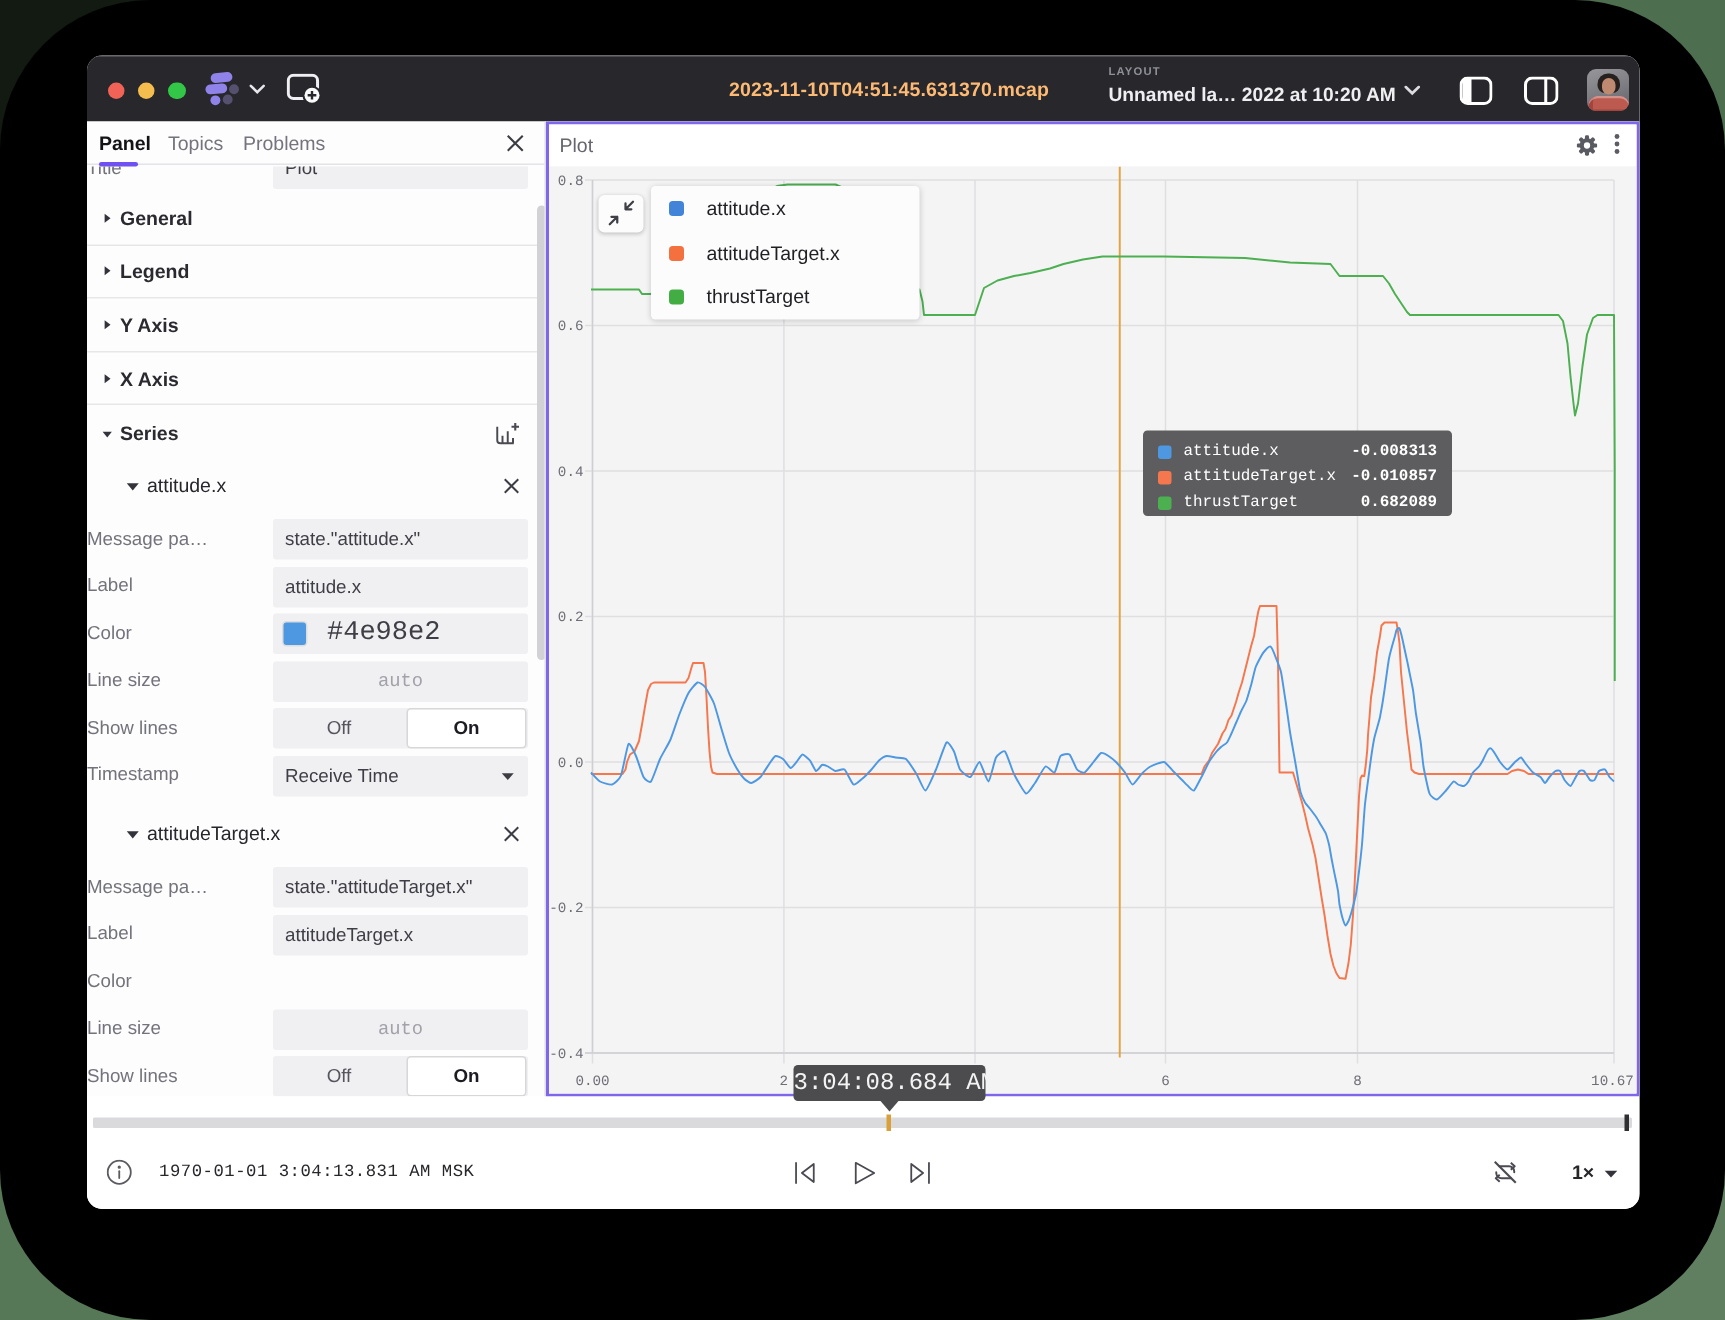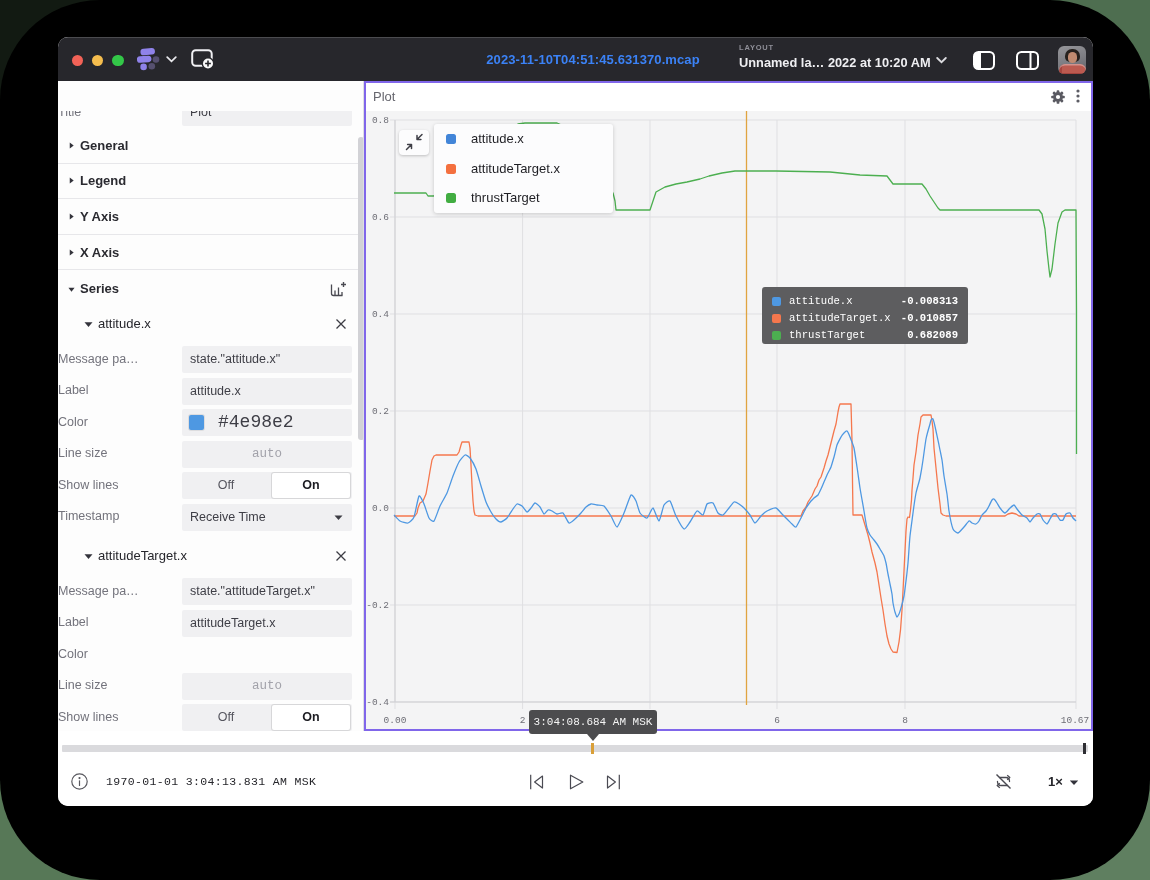--- a/index.html
+++ b/index.html
@@ -6,21 +6,21 @@
 body{font-family:"Liberation Sans",sans-serif;background:#000;position:relative}
 .mono{font-family:"Liberation Mono",monospace}
 #desk{position:absolute;inset:0;background:#000}
 .cnr{position:absolute;width:150px;height:150px}
 
 #shadow{position:absolute;inset:0;background:#000;border-radius:100px}
 #win{position:absolute;left:58px;top:37px;width:1035px;height:769px;border-radius:10px;background:#fff;overflow:hidden;box-shadow:0 0 0 1px rgba(0,0,0,.9)}
 
 #tbar{position:absolute;left:0;top:0;width:100%;height:44px;background:#27272c;box-shadow:inset 0 1px 0 rgba(255,255,255,.17)}
 .tl{position:absolute;top:17.5px;width:11.5px;height:11.5px;border-radius:50%}
-#tbar .t-title{position:absolute;top:0;left:428px;width:214px;height:44px;line-height:46px;color:#3b82f6;font-size:13px;font-weight:700;text-align:center;letter-spacing:.1px}
+#tbar .t-title{position:absolute;top:0;left:428px;width:214px;height:44px;line-height:46px;color:#fdba74;font-size:13px;font-weight:700;letter-spacing:.1px}
 #layoutbx{position:absolute;left:681px;top:6px;color:#fff}
 #layoutbx .lab{font-size:7.5px;font-weight:700;letter-spacing:.8px;color:#8f8f98}
 #layoutbx .val{font-size:12.8px;font-weight:700;color:#efeff2;margin-top:3px}
 .sideic{position:absolute;top:14px}
 #avatar{position:absolute;left:1000px;top:9px;width:28px;height:28px;border-radius:6px;overflow:hidden;background:linear-gradient(160deg,#97979b 0%,#7b7b81 55%,#606068 100%)}
 #avatar .hair{position:absolute;left:6.5px;top:2.5px;width:15px;height:13px;border-radius:7px 7px 5px 5px;background:#26211e}
 #avatar .face{position:absolute;left:9.5px;top:5.5px;width:9px;height:11px;border-radius:4.5px;background:#c08a70}
 #avatar .shirt{position:absolute;left:0.5px;top:17.5px;width:27px;height:11px;border-radius:6px 6px 0 0;background:#bc5a50;box-shadow:inset 0 1.5px 0 rgba(255,255,255,.35), inset 3px -2px 0 rgba(120,30,30,.35)}
 
 #side{position:absolute;left:0;top:44px;width:306px;bottom:75px;background:#fdfdfd;border-right:1px solid #dedee2;overflow:hidden}
@@ -44,21 +44,21 @@
 #collapse{position:absolute;left:341px;top:93px;width:30px;height:25px;background:#fcfcfd;border-radius:4px;box-shadow:0 1px 3px rgba(0,0,0,.22)}
 #legend{position:absolute;left:376px;top:87px;width:179px;height:89px;background:#fcfcfd;border-radius:3px;box-shadow:0 1px 4px rgba(0,0,0,.18);font-size:13px;color:#1f1f24}
 #legend .rw{position:absolute;left:12px;height:10px}
 #legend .sw{position:absolute;left:0;top:0;width:10px;height:10px;border-radius:2.5px}
 #legend .lb{position:absolute;left:25px;top:-3px;line-height:15px}
 #dtt{position:absolute;left:704px;top:250px;width:206px;height:57px;background:#5d5d5f;border-radius:3px;color:#fff;font-family:"Liberation Mono",monospace;font-size:11px}
 #dtt .rw{position:absolute;left:10px;height:9px;width:186px;font-size:10.6px}
 #dtt .sw{position:absolute;left:0;top:0;width:9px;height:9px;border-radius:2px}
 #dtt .lb{position:absolute;left:17px;top:-2px}
 #dtt .vl{position:absolute;right:0;top:-2px;font-weight:700}
-#ttt{position:absolute;left:471px;top:673px;width:128px;height:24px;background:#4c4c4e;border-radius:3px;color:#f4f4f4;font-family:"Liberation Mono",monospace;font-size:11px;text-align:center;line-height:24px;white-space:nowrap;z-index:6}
+#ttt{position:absolute;left:471px;top:673px;width:128px;height:24px;background:#4c4c4e;border-radius:3px;color:#f4f4f4;font-family:"Liberation Mono",monospace;font-size:16px;text-align:right;line-height:24px;white-space:nowrap;z-index:6}
 #ttt .arr{position:absolute;left:58px;top:24px;width:0;height:0;border-left:6px solid transparent;border-right:6px solid transparent;border-top:7px solid #4c4c4e}
 
 #bbar{position:absolute;left:0;top:694px;width:100%;height:75px;background:#fff}
 #scrub{position:absolute;left:4px;top:14px;width:1026px;height:7px;background:#dadadd;border-radius:1px}
 #scrub .tick1{position:absolute;left:529px;top:-2px;width:3px;height:11px;background:#d99f38}
 #scrub .tick2{position:absolute;left:1021px;top:-2px;width:2.5px;height:11px;background:#2e2e33}
 #btime{position:absolute;left:48px;top:44px;font-family:"Liberation Mono",monospace;font-size:11.5px;color:#26262b;letter-spacing:.35px}
 .ctl{position:absolute;top:29px}
 #speed{position:absolute;left:990px;top:43px;font-size:13px;font-weight:700;color:#26262b}
 </style></head><body>
@@ -112,20 +112,29 @@
  <rect x="1" y="1" width="21" height="17" rx="4.5" fill="none" stroke="#fff" stroke-width="2"></rect>
  <rect x="13.5" y="1.5" width="2" height="16" fill="#fff"></rect>
 </svg>
 <div id="avatar">
         <div class="shirt"></div>
         <div class="hair"></div>
         <div class="face"></div>
       </div>
 </div>
 <div id="side">
+<div id="tabs">
+ <div class="tab act" style="left:8px">Panel</div>
+ <div class="tab" style="left:54px">Topics</div>
+ <div class="tab" style="left:104px">Problems</div>
+ <div class="ul"></div>
+ <svg class="x" viewBox="0 0 13 13">
+          <path d="M1.5 1.5 L11.5 11.5 M11.5 1.5 L1.5 11.5" stroke="#3c3c44" stroke-width="1.4"></path>
+        </svg>
+</div>
 <div style="position:absolute;left:0;top:30px;width:100%;height:16px;overflow:hidden">
  <div class="fl" style="top:-6px">Title</div>
  <div class="fv" style="top:-12px">Plot</div>
 </div>
 <div class="srow" style="top:46px;height:37px;line-height:37px">
  <svg class="car" viewBox="0 0 8 8">
           <path d="M2 0.5 L6.5 4 L2 7.5 Z" fill="#33333b"></path>
         </svg>
  <div class="nm">General</div>
       </div>

